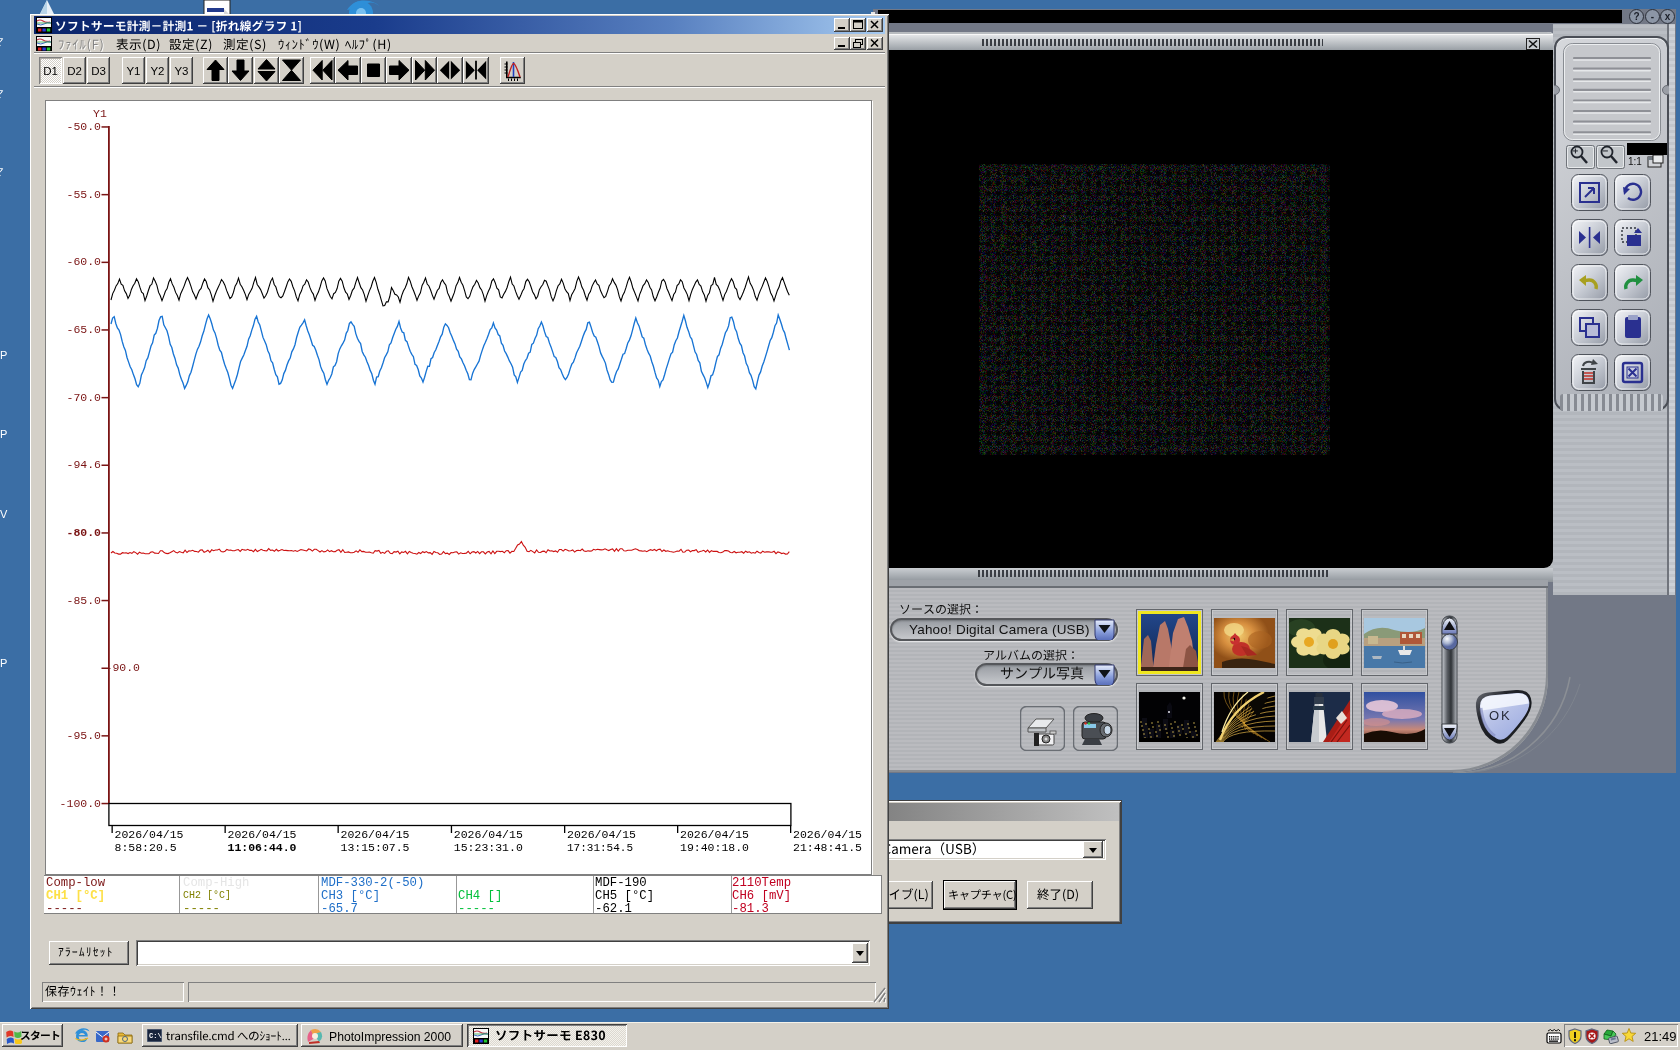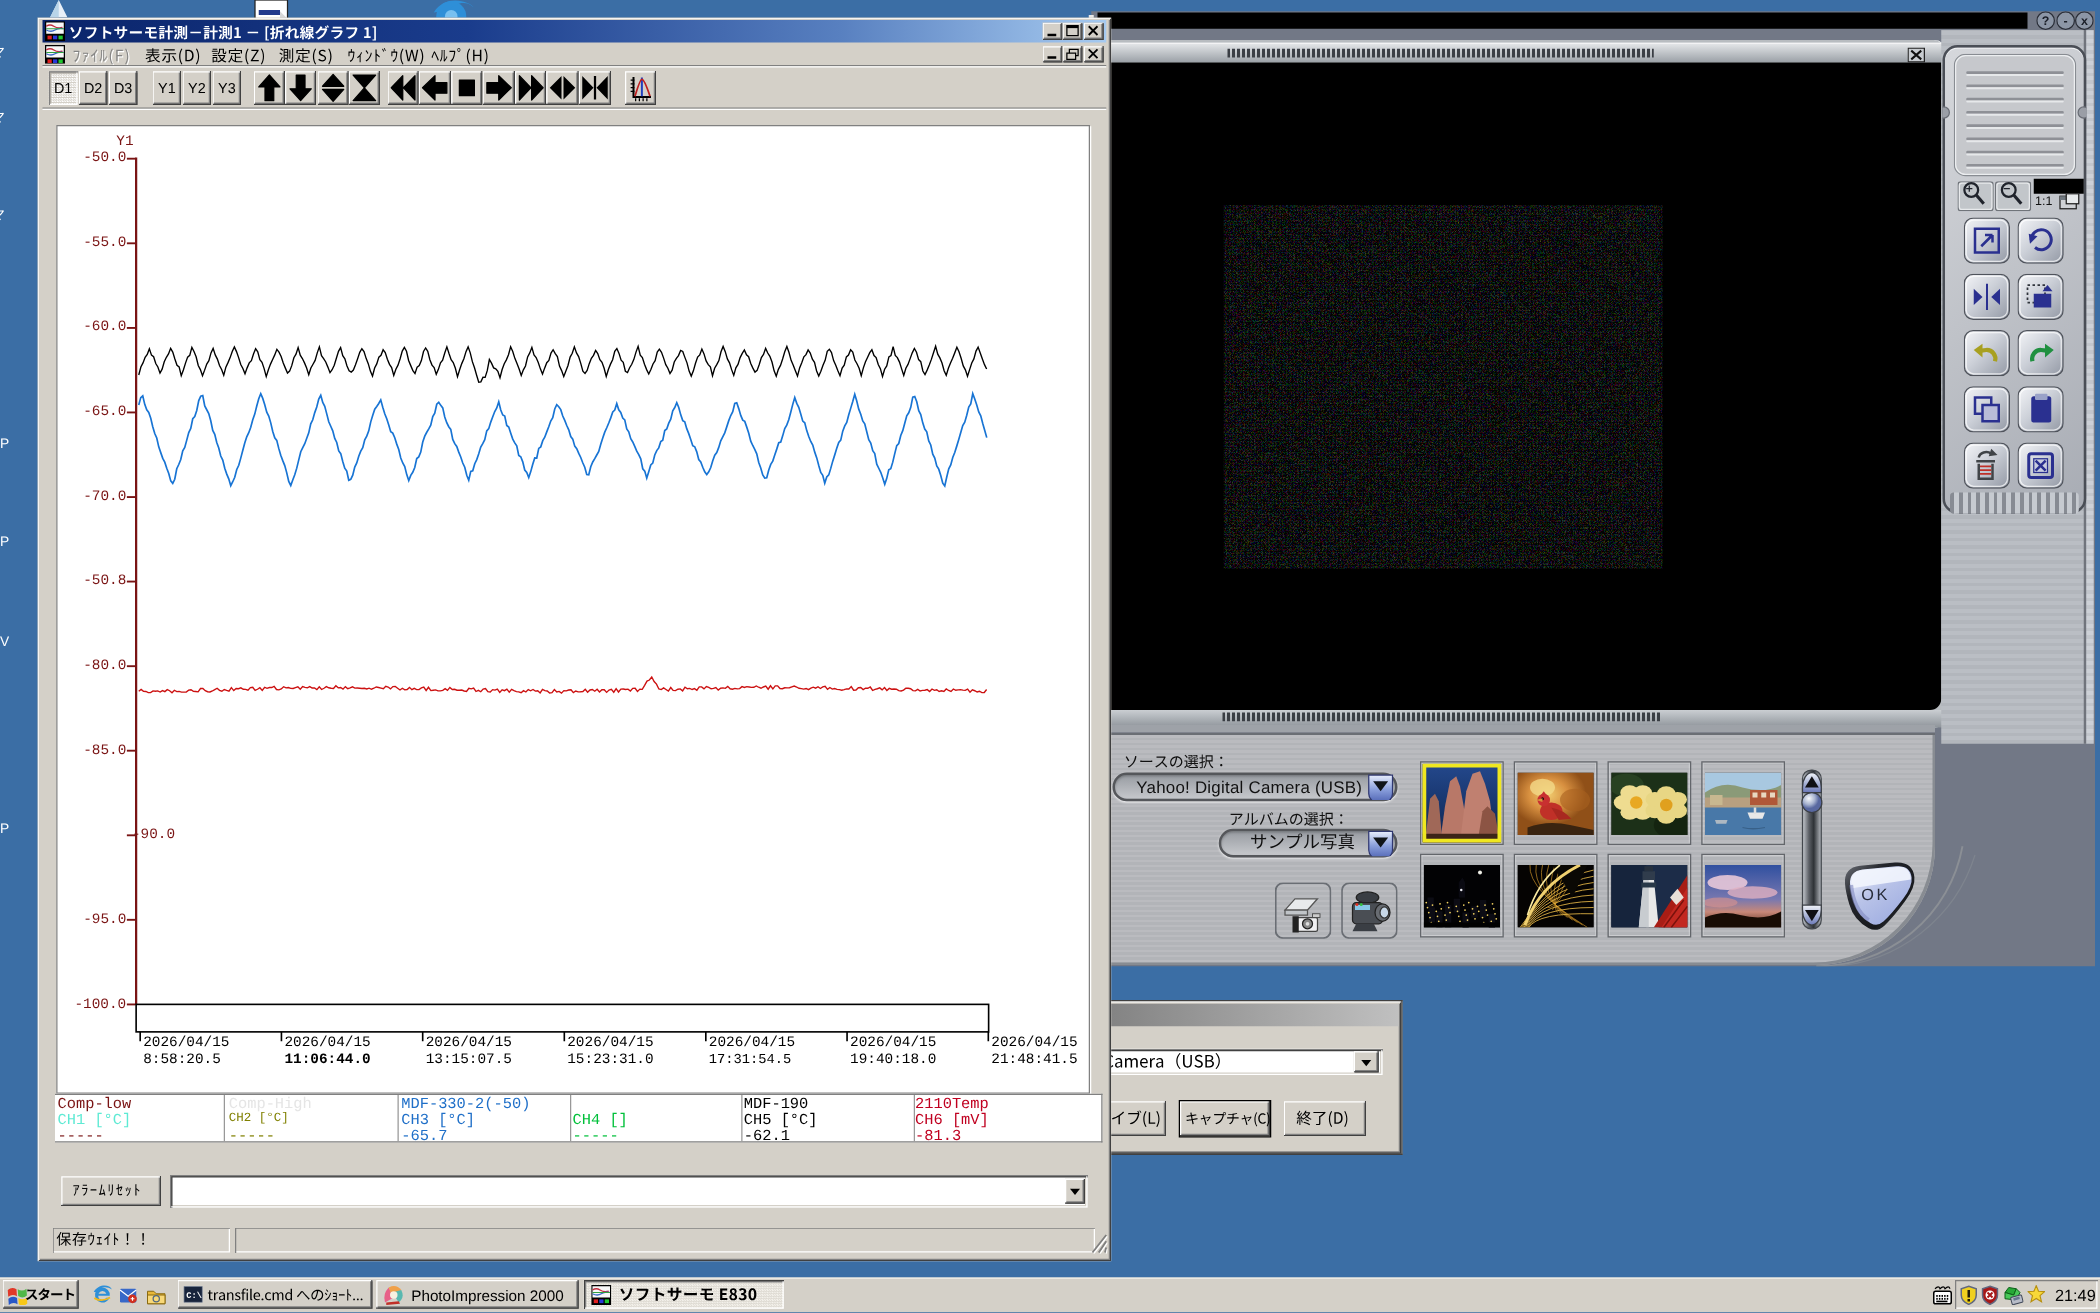--- a/index.html
+++ b/index.html
@@ -728,22 +728,22 @@
     </svg>
     <div style="position:absolute;left:18px;top:86px;width:851px;height:1px;background:#808080;"></div>
     <div style="position:absolute;left:18px;top:87px;width:851px;height:1px;background:#ffffff;"></div>
     <div style="position:absolute;left:29px;top:100px;width:827px;height:775px;background:#fff;border:1px solid #808080;box-shadow:1px 1px 0 #fff;"></div>
     <div style="position:absolute;left:77px;top:108px;font-family:'Liberation Mono', monospace;font-size:11.5px;color:#7a1414;font-weight:normal;white-space:pre;line-height:1.1;">Y1</div>
     <div style="position:absolute;left:50.5px;top:121.0px;font-family:'Liberation Mono', monospace;font-size:11.5px;color:#7a1414;font-weight:normal;white-space:pre;line-height:1.1;">-50.0</div>
     <div style="position:absolute;left:50.5px;top:188.65px;font-family:'Liberation Mono', monospace;font-size:11.5px;color:#7a1414;font-weight:normal;white-space:pre;line-height:1.1;">-55.0</div>
     <div style="position:absolute;left:50.5px;top:256.3px;font-family:'Liberation Mono', monospace;font-size:11.5px;color:#7a1414;font-weight:normal;white-space:pre;line-height:1.1;">-60.0</div>
     <div style="position:absolute;left:50.5px;top:323.95000000000005px;font-family:'Liberation Mono', monospace;font-size:11.5px;color:#7a1414;font-weight:normal;white-space:pre;line-height:1.1;">-65.0</div>
     <div style="position:absolute;left:50.5px;top:391.6px;font-family:'Liberation Mono', monospace;font-size:11.5px;color:#7a1414;font-weight:normal;white-space:pre;line-height:1.1;">-70.0</div>
-    <div style="position:absolute;left:50.5px;top:459.25px;font-family:'Liberation Mono', monospace;font-size:11.5px;color:#7a1414;font-weight:normal;white-space:pre;line-height:1.1;">-50.8</div>
-    <div style="position:absolute;left:50.5px;top:526.9000000000001px;font-family:'Liberation Mono', monospace;font-size:11.5px;color:#7a1414;font-weight:normal;white-space:pre;line-height:1.1;">-80.0</div>
+    <div style="position:absolute;left:50.5px;top:459.25px;font-family:'Liberation Mono', monospace;font-size:11.5px;color:#7a1414;font-weight:normal;white-space:pre;line-height:1.1;">-94.6</div>
+    <div style="position:absolute;left:50.5px;top:526.9000000000001px;font-family:'Liberation Mono', monospace;font-size:11.5px;color:#7a1414;font-weight:bold;white-space:pre;line-height:1.1;">-80.0</div>
     <div style="position:absolute;left:50.5px;top:594.5500000000001px;font-family:'Liberation Mono', monospace;font-size:11.5px;color:#7a1414;font-weight:normal;white-space:pre;line-height:1.1;">-85.0</div>
     <div style="position:absolute;left:50.5px;top:662.2px;font-family:'Liberation Mono', monospace;font-size:11.5px;color:#7a1414;font-weight:normal;white-space:pre;line-height:1.1;margin-left:39px;">-90.0</div>
     <div style="position:absolute;left:50.5px;top:729.85px;font-family:'Liberation Mono', monospace;font-size:11.5px;color:#7a1414;font-weight:normal;white-space:pre;line-height:1.1;">-95.0</div>
     <div style="position:absolute;left:43.599999999999994px;top:797.5px;font-family:'Liberation Mono', monospace;font-size:11.5px;color:#7a1414;font-weight:normal;white-space:pre;line-height:1.1;">-100.0</div>
     <div style="position:absolute;left:98.5px;top:828.5px;font-family:'Liberation Mono', monospace;font-size:11.5px;color:#000;font-weight:normal;white-space:pre;line-height:1.1;">2026/04/15</div>
     <div style="position:absolute;left:98.5px;top:841.5px;font-family:'Liberation Mono', monospace;font-size:11.5px;color:#000;font-weight:normal;white-space:pre;line-height:1.1;">8:58:20.5</div>
     <div style="position:absolute;left:211.5px;top:828.5px;font-family:'Liberation Mono', monospace;font-size:11.5px;color:#000;font-weight:normal;white-space:pre;line-height:1.1;">2026/04/15</div>
     <div style="position:absolute;left:211.5px;top:841.5px;font-family:'Liberation Mono', monospace;font-size:11.5px;color:#000;font-weight:bold;white-space:pre;line-height:1.1;">11:06:44.0</div>
     <div style="position:absolute;left:324.5px;top:828.5px;font-family:'Liberation Mono', monospace;font-size:11.5px;color:#000;font-weight:normal;white-space:pre;line-height:1.1;">2026/04/15</div>
     <div style="position:absolute;left:324.5px;top:841.5px;font-family:'Liberation Mono', monospace;font-size:11.5px;color:#000;font-weight:normal;white-space:pre;line-height:1.1;">13:15:07.5</div>
@@ -777,21 +777,21 @@
       <rect x="661.0" y="825.5" width="1.3" height="7.5" fill="#000"></rect>
       <rect x="774.0" y="825.5" width="1.3" height="7.5" fill="#000"></rect>
     </svg>
     <svg style="position:absolute;left:0;top:0" width="880" height="1010" viewBox="0 0 880 1010">
       <path d="M95.0,300.0 L96.7,293.6 L98.4,290.3 L100.1,285.9 L101.8,283.6 L103.5,279.1 L105.2,284.1 L106.9,285.4 L108.6,290.8 L110.3,293.6 L112.0,298.5 L113.7,295.3 L115.4,289.4 L117.1,285.8 L118.8,283.2 L120.5,278.7 L122.2,281.7 L123.9,287.2 L125.6,292.2 L127.3,293.5 L129.0,300.6 L130.7,296.0 L132.4,290.5 L134.1,285.7 L135.8,284.3 L137.5,277.9 L139.2,281.2 L140.9,285.4 L142.6,292.4 L144.3,295.7 L146.0,300.6 L147.7,296.1 L149.4,291.2 L151.1,288.6 L152.8,282.3 L154.5,278.7 L156.2,283.9 L157.9,287.3 L159.6,292.4 L161.3,295.6 L163.0,300.2 L164.7,293.7 L166.4,290.1 L168.1,286.1 L169.8,281.2 L171.5,277.5 L173.2,281.3 L174.9,286.1 L176.6,291.6 L178.3,294.8 L180.0,299.0 L181.7,294.3 L183.4,290.3 L185.1,288.5 L186.8,283.2 L188.5,278.9 L190.2,281.5 L191.9,287.7 L193.6,289.9 L195.3,294.9 L197.0,301.3 L198.7,295.8 L200.4,291.3 L202.1,287.6 L203.8,283.9 L205.5,279.5 L207.2,281.7 L208.9,285.2 L210.6,290.4 L212.3,294.5 L214.0,298.5 L215.7,296.9 L217.4,292.5 L219.1,286.2 L220.8,283.3 L222.5,278.1 L224.2,284.2 L225.9,286.8 L227.6,290.3 L229.3,294.4 L231.0,299.7 L232.7,294.4 L234.4,291.4 L236.1,288.3 L237.8,282.3 L239.5,277.5 L241.2,284.5 L242.9,286.9 L244.6,289.6 L246.3,293.7 L248.0,298.1 L249.7,295.8 L251.4,292.2 L253.1,286.6 L254.8,281.1 L256.5,278.1 L258.2,284.5 L259.9,287.0 L261.6,292.8 L263.3,296.6 L265.0,297.7 L266.7,296.1 L268.4,291.8 L270.1,287.0 L271.8,281.9 L273.5,279.0 L275.2,281.3 L276.9,286.7 L278.6,290.9 L280.3,296.9 L282.0,300.9 L283.7,294.4 L285.4,291.1 L287.1,285.7 L288.8,284.2 L290.5,279.8 L292.2,282.0 L293.9,287.4 L295.6,291.5 L297.3,294.1 L299.0,300.4 L300.7,295.4 L302.4,292.1 L304.1,287.0 L305.8,280.9 L307.5,277.9 L309.2,281.0 L310.9,288.4 L312.6,292.5 L314.3,296.5 L316.0,298.8 L317.7,293.7 L319.4,292.5 L321.1,288.5 L322.8,281.2 L324.5,278.4 L326.2,281.1 L327.9,287.8 L329.6,292.1 L331.3,294.0 L333.0,299.4 L334.7,295.5 L336.4,290.3 L338.1,288.2 L339.8,282.4 L341.5,277.5 L343.2,282.8 L344.9,287.7 L346.6,290.0 L348.3,294.6 L350.0,301.3 L351.7,295.8 L353.4,290.9 L355.1,287.0 L356.8,281.3 L358.5,277.5 L360.2,282.3 L361.9,289.3 L363.6,294.2 L365.3,300.2 L367.0,305.8 L368.7,305.5 L370.4,301.8 L372.1,301.9 L373.8,296.5 L375.5,287.6 L377.2,290.5 L378.9,294.3 L380.6,295.0 L382.3,297.0 L384.0,302.2 L385.7,295.6 L387.4,291.0 L389.1,287.9 L390.8,283.8 L392.5,277.4 L394.2,281.2 L395.9,286.7 L397.6,290.8 L399.3,295.2 L401.0,300.3 L402.7,295.9 L404.4,292.8 L406.1,285.5 L407.8,282.3 L409.5,277.9 L411.2,284.0 L412.9,286.0 L414.6,290.0 L416.3,295.1 L418.0,299.2 L419.7,294.5 L421.4,290.2 L423.1,288.4 L424.8,282.5 L426.5,279.8 L428.2,282.9 L429.9,285.3 L431.6,292.9 L433.3,296.5 L435.0,301.2 L436.7,296.8 L438.4,292.4 L440.1,285.7 L441.8,282.6 L443.5,277.5 L445.2,282.3 L446.9,285.3 L448.6,290.7 L450.3,297.0 L452.0,298.7 L453.7,296.3 L455.4,290.9 L457.1,286.6 L458.8,284.3 L460.5,280.3 L462.2,282.9 L463.9,287.7 L465.6,289.9 L467.3,294.6 L469.0,301.2 L470.7,295.6 L472.4,291.3 L474.1,287.8 L475.8,281.1 L477.5,278.8 L479.2,282.7 L480.9,288.2 L482.6,289.9 L484.3,297.0 L486.0,298.0 L487.7,294.2 L489.4,291.4 L491.1,287.5 L492.8,281.7 L494.5,277.1 L496.2,284.1 L497.9,286.0 L499.6,291.4 L501.3,295.7 L503.0,299.2 L504.7,295.6 L506.4,291.2 L508.1,288.5 L509.8,281.6 L511.5,279.3 L513.2,281.8 L514.9,286.5 L516.6,291.7 L518.3,294.6 L520.0,298.8 L521.7,296.2 L523.4,289.6 L525.1,286.7 L526.8,284.5 L528.5,280.3 L530.2,281.2 L531.9,285.9 L533.6,290.3 L535.3,296.9 L537.0,300.9 L538.7,296.7 L540.4,290.6 L542.1,285.7 L543.8,283.9 L545.5,279.2 L547.2,283.1 L548.9,288.7 L550.6,291.7 L552.3,293.5 L554.0,300.6 L555.7,294.6 L557.4,291.7 L559.1,288.5 L560.8,281.4 L562.5,277.1 L564.2,281.3 L565.9,287.1 L567.6,290.3 L569.3,295.7 L571.0,300.3 L572.7,294.2 L574.4,291.6 L576.1,286.1 L577.8,282.7 L579.5,280.0 L581.2,283.9 L582.9,285.4 L584.6,290.8 L586.3,294.5 L588.0,297.7 L589.7,296.3 L591.4,291.6 L593.1,286.0 L594.8,283.6 L596.5,278.7 L598.2,282.4 L599.9,285.1 L601.6,289.6 L603.3,296.7 L605.0,301.0 L606.7,295.5 L608.4,292.3 L610.1,287.2 L611.8,281.4 L613.5,277.2 L615.2,282.0 L616.9,288.3 L618.6,292.2 L620.3,296.6 L622.0,300.9 L623.7,294.3 L625.4,290.2 L627.1,285.5 L628.8,283.7 L630.5,279.9 L632.2,282.4 L633.9,287.3 L635.6,289.9 L637.3,296.8 L639.0,300.8 L640.7,297.0 L642.4,292.2 L644.1,288.3 L645.8,281.0 L647.5,279.4 L649.2,282.1 L650.9,288.5 L652.6,292.2 L654.3,296.6 L656.0,300.6 L657.7,294.5 L659.4,292.1 L661.1,285.5 L662.8,284.0 L664.5,279.8 L666.2,281.7 L667.9,288.0 L669.6,291.0 L671.3,294.6 L673.0,300.6 L674.7,294.3 L676.4,289.4 L678.1,285.8 L679.8,282.1 L681.5,279.8 L683.2,284.4 L684.9,286.1 L686.6,291.6 L688.3,294.9 L690.0,301.2 L691.7,295.4 L693.4,292.7 L695.1,285.5 L696.8,284.4 L698.5,277.3 L700.2,284.4 L701.9,286.1 L703.6,289.7 L705.3,295.1 L707.0,300.3 L708.7,294.6 L710.4,291.5 L712.1,286.9 L713.8,282.3 L715.5,278.8 L717.2,281.8 L718.9,287.7 L720.6,289.3 L722.3,296.8 L724.0,299.6 L725.7,296.1 L727.4,292.0 L729.1,287.5 L730.8,282.2 L732.5,277.0 L734.2,283.3 L735.9,286.3 L737.6,290.4 L739.3,296.6 L741.0,300.3 L742.7,294.6 L744.4,290.4 L746.1,286.6 L747.8,282.3 L749.5,277.8 L751.2,281.4 L752.9,286.6 L754.6,292.7 L756.3,295.9 L758.0,301.0 L759.7,295.7 L761.4,290.4 L763.1,287.1 L764.8,280.9 L766.5,277.7 L768.2,282.4 L769.9,287.2 L771.6,291.7 L773.3,295.2" fill="none" stroke="#000" stroke-width="1.1"></path>
       <path d="M95.0,324.0 L96.6,318.1 L98.2,316.7 L99.8,323.5 L101.4,327.9 L103.0,330.0 L104.6,334.6 L106.2,341.4 L107.8,346.8 L109.4,350.4 L111.0,357.5 L112.6,362.1 L114.2,366.7 L115.8,369.7 L117.4,374.6 L119.0,378.8 L120.6,384.7 L122.2,386.7 L123.8,383.4 L125.4,375.0 L127.0,371.6 L128.6,367.6 L130.2,360.7 L131.8,357.9 L133.4,352.1 L135.0,346.0 L136.6,342.8 L138.2,335.0 L139.8,333.3 L141.4,328.4 L143.0,320.5 L144.6,316.9 L146.2,316.4 L147.8,324.8 L149.4,327.8 L151.0,330.8 L152.6,336.6 L154.2,344.3 L155.8,347.5 L157.4,354.0 L159.0,358.4 L160.6,364.8 L162.2,368.1 L163.8,374.6 L165.4,379.3 L167.0,383.1 L168.6,388.5 L170.2,385.4 L171.8,381.8 L173.4,375.6 L175.0,372.2 L176.6,366.5 L178.2,360.4 L179.8,354.4 L181.4,349.4 L183.0,346.2 L184.6,341.8 L186.2,335.8 L187.8,331.3 L189.4,324.8 L191.0,319.0 L192.6,315.0 L194.2,318.7 L195.8,323.8 L197.4,329.8 L199.0,332.9 L200.6,338.3 L202.2,345.2 L203.8,350.2 L205.4,352.3 L207.0,358.7 L208.6,364.2 L210.2,368.5 L211.8,372.5 L213.4,378.3 L215.0,385.2 L216.6,388.4 L218.2,384.0 L219.8,379.8 L221.4,374.5 L223.0,367.9 L224.6,361.4 L226.2,358.1 L227.8,355.0 L229.4,350.6 L231.0,346.3 L232.6,339.1 L234.2,335.8 L235.8,330.1 L237.4,325.6 L239.0,319.2 L240.6,316.2 L242.2,322.0 L243.8,325.0 L245.4,331.1 L247.0,337.4 L248.6,341.0 L250.2,344.7 L251.8,350.7 L253.4,354.0 L255.0,360.8 L256.6,362.9 L258.2,369.2 L259.8,374.6 L261.4,376.9 L263.0,384.2 L264.6,383.4 L266.2,380.1 L267.8,373.6 L269.4,370.4 L271.0,365.0 L272.6,360.9 L274.2,358.1 L275.8,351.8 L277.4,348.9 L279.0,344.7 L280.6,337.5 L282.2,332.2 L283.8,327.4 L285.4,325.2 L287.0,322.8 L288.6,319.9 L290.2,325.8 L291.8,331.0 L293.4,335.0 L295.0,340.0 L296.6,345.3 L298.2,346.5 L299.8,350.2 L301.4,355.3 L303.0,359.6 L304.6,366.4 L306.2,370.4 L307.8,373.2 L309.4,379.7 L311.0,384.4 L312.6,380.3 L314.2,377.8 L315.8,374.0 L317.4,366.8 L319.0,365.5 L320.6,361.7 L322.2,353.6 L323.8,348.9 L325.4,345.8 L327.0,343.1 L328.6,340.1 L330.2,333.3 L331.8,330.5 L333.4,323.4 L335.0,321.9 L336.6,324.3 L338.2,326.3 L339.8,333.6 L341.4,338.2 L343.0,341.4 L344.6,343.5 L346.2,351.5 L347.8,354.9 L349.4,357.2 L351.0,361.7 L352.6,365.6 L354.2,370.4 L355.8,373.8 L357.4,380.2 L359.0,384.2 L360.6,377.1 L362.2,376.6 L363.8,371.0 L365.4,367.7 L367.0,363.0 L368.6,357.7 L370.2,354.9 L371.8,351.8 L373.4,344.7 L375.0,342.9 L376.6,337.7 L378.2,333.4 L379.8,329.2 L381.4,326.4 L383.0,321.4 L384.6,328.0 L386.2,332.0 L387.8,332.8 L389.4,340.4 L391.0,341.6 L392.6,346.6 L394.2,351.3 L395.8,354.3 L397.4,356.7 L399.0,364.4 L400.6,365.4 L402.2,369.5 L403.8,376.0 L405.4,378.0 L407.0,382.1 L408.6,377.3 L410.2,371.4 L411.8,366.3 L413.4,366.4 L415.0,358.7 L416.6,357.5 L418.2,352.5 L419.8,349.8 L421.4,345.5 L423.0,341.4 L424.6,336.8 L426.2,334.2 L427.8,327.2 L429.4,323.8 L431.0,325.4 L432.6,327.7 L434.2,332.8 L435.8,336.3 L437.4,340.4 L439.0,343.9 L440.6,349.2 L442.2,351.3 L443.8,356.9 L445.4,358.9 L447.0,362.7 L448.6,366.0 L450.2,370.2 L451.8,373.8 L453.4,379.6 L455.0,379.8 L456.6,373.4 L458.2,369.6 L459.8,366.9 L461.4,364.0 L463.0,361.2 L464.6,355.4 L466.2,350.4 L467.8,345.7 L469.4,342.2 L471.0,338.4 L472.6,334.3 L474.2,329.6 L475.8,328.0 L477.4,322.9 L479.0,327.9 L480.6,330.0 L482.2,334.5 L483.8,335.9 L485.4,343.1 L487.0,345.4 L488.6,351.0 L490.2,353.6 L491.8,357.1 L493.4,360.9 L495.0,363.7 L496.6,367.1 L498.2,375.0 L499.8,376.9 L501.4,382.4 L503.0,377.4 L504.6,372.0 L506.2,370.5 L507.8,364.0 L509.4,360.5 L511.0,358.3 L512.6,353.2 L514.2,352.2 L515.8,344.4 L517.4,343.2 L519.0,338.5 L520.6,335.3 L522.2,328.7 L523.8,326.0 L525.4,322.1 L527.0,326.0 L528.6,331.9 L530.2,336.5 L531.8,337.5 L533.4,342.9 L535.0,346.9 L536.6,351.6 L538.2,356.6 L539.8,357.4 L541.4,361.5 L543.0,367.6 L544.6,369.6 L546.2,373.8 L547.8,377.5 L549.4,379.6 L551.0,377.5 L552.6,374.0 L554.2,368.6 L555.8,364.2 L557.4,362.1 L559.0,357.9 L560.6,352.7 L562.2,349.5 L563.8,346.3 L565.4,341.5 L567.0,336.5 L568.6,332.4 L570.2,329.4 L571.8,322.8 L573.4,322.2 L575.0,326.9 L576.6,332.3 L578.2,336.1 L579.8,337.1 L581.4,341.7 L583.0,346.6 L584.6,352.9 L586.2,356.4 L587.8,359.5 L589.4,363.1 L591.0,370.0 L592.6,374.4 L594.2,379.9 L595.8,382.4 L597.4,382.2 L599.0,376.0 L600.6,371.5 L602.2,368.9 L603.8,364.0 L605.4,359.3 L607.0,354.2 L608.6,353.6 L610.2,348.5 L611.8,342.9 L613.4,340.1 L615.0,335.8 L616.6,329.8 L618.2,323.5 L619.8,318.0 L621.4,322.7 L623.0,325.9 L624.6,331.2 L626.2,336.9 L627.8,338.2 L629.4,344.5 L631.0,349.2 L632.6,353.2 L634.2,356.0 L635.8,361.7 L637.4,366.3 L639.0,372.4 L640.6,377.9 L642.2,380.2 L643.8,386.5 L645.4,381.6 L647.0,379.9 L648.6,374.7 L650.2,368.9 L651.8,363.9 L653.4,358.6 L655.0,353.9 L656.6,352.1 L658.2,344.9 L659.8,340.7 L661.4,338.0 L663.0,331.8 L664.6,326.5 L666.2,321.2 L667.8,315.4 L669.4,320.8 L671.0,327.3 L672.6,331.4 L674.2,336.8 L675.8,339.1 L677.4,345.4 L679.0,351.8 L680.6,354.5 L682.2,360.5 L683.8,362.8 L685.4,371.3 L687.0,374.6 L688.6,377.8 L690.2,382.4 L691.8,387.5 L693.4,382.7 L695.0,375.8 L696.6,374.9 L698.2,369.7 L699.8,362.9 L701.4,356.5 L703.0,354.8 L704.6,348.4 L706.2,344.5 L707.8,338.6 L709.4,332.7 L711.0,330.2 L712.6,325.9 L714.2,317.7 L715.8,317.2 L717.4,321.4 L719.0,328.6 L720.6,331.7 L722.2,338.3 L723.8,343.2 L725.4,345.5 L727.0,352.7 L728.6,356.0 L730.2,363.3 L731.8,366.4 L733.4,372.7 L735.0,375.3 L736.6,380.4 L738.2,386.6 L739.8,388.8 L741.4,381.6 L743.0,375.1 L744.6,371.9 L746.2,366.0 L747.8,362.0 L749.4,356.9 L751.0,351.6 L752.6,346.0 L754.2,340.4 L755.8,337.7 L757.4,332.2 L759.0,325.7 L760.6,323.1 L762.2,314.9 L763.8,319.2 L765.4,324.0 L767.0,329.5 L768.6,332.6 L770.2,338.8 L771.8,344.4 L773.4,350.1" fill="none" stroke="#1874d4" stroke-width="1.35"></path>
       <path d="M95.0,553.0 L96.9,551.5 L98.8,553.0 L100.7,553.2 L102.6,554.1 L104.5,554.1 L106.4,552.7 L108.3,553.0 L110.2,552.7 L112.1,553.6 L114.0,552.5 L115.9,553.3 L117.8,551.7 L119.7,552.6 L121.6,554.2 L123.5,552.2 L125.4,553.3 L127.3,553.1 L129.2,553.7 L131.1,553.7 L133.0,553.6 L134.9,552.1 L136.8,551.8 L138.7,553.1 L140.6,553.2 L142.5,553.5 L144.4,550.8 L146.3,550.8 L148.2,552.6 L150.1,553.4 L152.0,553.6 L153.9,552.8 L155.8,551.7 L157.7,550.6 L159.6,552.3 L161.5,553.0 L163.4,551.6 L165.3,552.3 L167.2,552.9 L169.1,550.1 L171.0,552.5 L172.9,550.8 L174.8,551.0 L176.7,550.3 L178.6,551.4 L180.5,551.5 L182.4,552.2 L184.3,550.1 L186.2,549.8 L188.1,552.3 L190.0,551.4 L191.9,550.2 L193.8,552.3 L195.7,549.8 L197.6,550.7 L199.5,550.0 L201.4,550.0 L203.3,549.1 L205.2,551.6 L207.1,551.9 L209.0,551.2 L210.9,549.4 L212.8,550.3 L214.7,550.0 L216.6,550.7 L218.5,550.8 L220.4,550.1 L222.3,549.5 L224.2,551.4 L226.1,549.3 L228.0,549.9 L229.9,550.2 L231.8,549.3 L233.7,550.4 L235.6,550.4 L237.5,551.7 L239.4,549.4 L241.3,551.6 L243.2,550.6 L245.1,549.3 L247.0,550.2 L248.9,550.6 L250.8,550.8 L252.7,548.6 L254.6,550.3 L256.5,550.0 L258.4,551.3 L260.3,549.3 L262.2,551.0 L264.1,550.3 L266.0,549.5 L267.9,550.5 L269.8,550.4 L271.7,550.6 L273.6,550.8 L275.5,550.6 L277.4,551.2 L279.3,550.5 L281.2,551.4 L283.1,550.6 L285.0,549.6 L286.9,550.0 L288.8,550.5 L290.7,551.0 L292.6,549.0 L294.5,549.6 L296.4,551.1 L298.3,549.3 L300.2,549.2 L302.1,550.6 L304.0,552.0 L305.9,550.6 L307.8,551.9 L309.7,551.6 L311.6,549.9 L313.5,551.7 L315.4,550.7 L317.3,551.7 L319.2,551.6 L321.1,550.3 L323.0,549.7 L324.9,552.4 L326.8,549.8 L328.7,552.5 L330.6,552.2 L332.5,551.9 L334.4,552.7 L336.3,552.7 L338.2,552.3 L340.1,550.9 L342.0,552.3 L343.9,549.9 L345.8,551.6 L347.7,551.4 L349.6,552.2 L351.5,552.2 L353.4,552.0 L355.3,552.8 L357.2,553.2 L359.1,550.6 L361.0,551.1 L362.9,550.4 L364.8,553.2 L366.7,552.3 L368.6,553.4 L370.5,551.3 L372.4,550.8 L374.3,553.3 L376.2,553.6 L378.1,551.7 L380.0,552.1 L381.9,551.3 L383.8,553.9 L385.7,551.9 L387.6,552.5 L389.5,551.3 L391.4,553.8 L393.3,551.5 L395.2,552.5 L397.1,553.3 L399.0,553.5 L400.9,554.2 L402.8,552.5 L404.7,553.6 L406.6,551.7 L408.5,552.6 L410.4,551.6 L412.3,552.9 L414.2,552.6 L416.1,554.4 L418.0,551.5 L419.9,552.5 L421.8,552.8 L423.7,554.4 L425.6,554.1 L427.5,551.7 L429.4,553.6 L431.3,553.1 L433.2,554.5 L435.1,552.5 L437.0,552.7 L438.9,552.0 L440.8,551.8 L442.7,554.1 L444.6,552.8 L446.5,553.5 L448.4,553.4 L450.3,553.2 L452.2,551.4 L454.1,553.8 L456.0,552.0 L457.9,551.6 L459.8,553.0 L461.7,551.4 L463.6,553.6 L465.5,551.8 L467.4,551.8 L469.3,553.9 L471.2,552.1 L473.1,551.5 L475.0,553.8 L476.9,550.9 L478.8,553.6 L480.7,551.3 L482.6,551.2 L484.5,551.6 L486.4,551.3 L488.3,552.8 L490.2,550.7 L492.1,550.6 L494.0,553.1 L495.9,551.3 L497.8,551.5 L499.7,548.3 L501.6,544.9 L503.5,544.0 L505.4,541.6 L507.3,545.2 L509.2,547.3 L511.1,551.2 L513.0,551.7 L514.9,550.3 L516.8,551.6 L518.7,552.9 L520.6,550.0 L522.5,552.3 L524.4,552.5 L526.3,551.4 L528.2,551.1 L530.1,552.7 L532.0,549.7 L533.9,551.0 L535.8,550.7 L537.7,551.6 L539.6,550.9 L541.5,552.2 L543.4,549.5 L545.3,549.5 L547.2,551.1 L549.1,549.3 L551.0,549.9 L552.9,551.0 L554.8,550.7 L556.7,550.0 L558.6,552.1 L560.5,550.6 L562.4,550.3 L564.3,550.7 L566.2,549.1 L568.1,551.0 L570.0,551.4 L571.9,550.7 L573.8,551.1 L575.7,550.9 L577.6,549.3 L579.5,550.0 L581.4,549.3 L583.3,549.6 L585.2,549.9 L587.1,549.8 L589.0,548.8 L590.9,549.8 L592.8,550.6 L594.7,549.6 L596.6,548.9 L598.5,551.4 L600.4,548.6 L602.3,551.1 L604.2,548.7 L606.1,548.7 L608.0,550.8 L609.9,551.0 L611.8,550.2 L613.7,550.3 L615.6,550.2 L617.5,549.5 L619.4,548.8 L621.3,549.6 L623.2,550.6 L625.1,550.9 L627.0,551.3 L628.9,550.8 L630.8,551.7 L632.7,550.5 L634.6,549.7 L636.5,550.5 L638.4,549.4 L640.3,550.8 L642.2,549.5 L644.1,549.1 L646.0,551.5 L647.9,550.0 L649.8,551.3 L651.7,550.8 L653.6,551.5 L655.5,551.7 L657.4,552.2 L659.3,551.7 L661.2,551.1 L663.1,551.2 L665.0,549.3 L666.9,552.2 L668.8,552.0 L670.7,550.2 L672.6,550.0 L674.5,551.7 L676.4,550.5 L678.3,550.6 L680.2,549.6 L682.1,552.4 L684.0,551.5 L685.9,551.0 L687.8,550.3 L689.7,551.9 L691.6,550.0 L693.5,552.4 L695.4,550.7 L697.3,551.4 L699.2,551.2 L701.1,551.4 L703.0,552.5 L704.9,552.8 L706.8,552.1 L708.7,550.6 L710.6,550.6 L712.5,551.0 L714.4,552.5 L716.3,552.7 L718.2,551.5 L720.1,552.8 L722.0,552.3 L723.9,552.2 L725.8,551.7 L727.7,553.2 L729.6,551.2 L731.5,552.3 L733.4,551.8 L735.3,553.2 L737.2,552.6 L739.1,553.2 L741.0,551.2 L742.9,552.4 L744.8,553.1 L746.7,551.2 L748.6,552.2 L750.5,551.9 L752.4,551.7 L754.3,552.1 L756.2,552.3 L758.1,551.3 L760.0,553.7 L761.9,551.9 L763.8,552.6 L765.7,553.6 L767.6,553.0 L769.5,554.1 L771.4,554.0 L773.3,551.6" fill="none" stroke="#cc1111" stroke-width="1.1"></path>
     </svg>
     <div style="position:absolute;left:28px;top:875px;width:838px;height:39px;background:#fff;border:1px solid #808080;border-left:none;"></div>
     <div style="position:absolute;left:30px;top:876.5px;font-family:'Liberation Mono', monospace;font-size:12.3px;color:#7a1414;font-weight:normal;white-space:pre;line-height:1.1;">Comp-low</div>
-    <div style="position:absolute;left:30px;top:889.5px;font-family:'Liberation Mono', monospace;font-size:12.3px;color:#5eead4;font-weight:normal;white-space:pre;line-height:1.1;">CH1 [°C]</div>
+    <div style="position:absolute;left:30px;top:889.5px;font-family:'Liberation Mono', monospace;font-size:12.3px;color:#fde047;font-weight:bold;white-space:pre;line-height:1.1;">CH1 [°C]</div>
     <div style="position:absolute;left:30px;top:902.5px;font-family:'Liberation Mono', monospace;font-size:12.3px;color:#7a1414;font-weight:normal;white-space:pre;line-height:1.1;">-----</div>
     <div style="position:absolute;left:167px;top:876.5px;font-family:'Liberation Mono', monospace;font-size:12.3px;color:#e5e5e5;font-weight:normal;white-space:pre;line-height:1.1;">Comp-High</div>
     <div style="position:absolute;left:167px;top:889.5px;font-family:'Liberation Mono', monospace;font-size:10px;color:#808000;font-weight:normal;white-space:pre;line-height:1.1;">CH2 [°C]</div>
     <div style="position:absolute;left:167px;top:902.5px;font-family:'Liberation Mono', monospace;font-size:12.3px;color:#808000;font-weight:normal;white-space:pre;line-height:1.1;">-----</div>
     <div style="position:absolute;left:305px;top:876.5px;font-family:'Liberation Mono', monospace;font-size:12.3px;color:#1f6fc8;font-weight:normal;white-space:pre;line-height:1.1;">MDF-330-2(-50)</div>
     <div style="position:absolute;left:305px;top:889.5px;font-family:'Liberation Mono', monospace;font-size:12.3px;color:#1f6fc8;font-weight:normal;white-space:pre;line-height:1.1;">CH3 [°C]</div>
     <div style="position:absolute;left:305px;top:902.5px;font-family:'Liberation Mono', monospace;font-size:12.3px;color:#1f6fc8;font-weight:normal;white-space:pre;line-height:1.1;">-65.7</div>
     <div style="position:absolute;left:442px;top:889.5px;font-family:'Liberation Mono', monospace;font-size:12.3px;color:#00c03a;font-weight:normal;white-space:pre;line-height:1.1;">CH4 []</div>
     <div style="position:absolute;left:442px;top:902.5px;font-family:'Liberation Mono', monospace;font-size:12.3px;color:#00c03a;font-weight:normal;white-space:pre;line-height:1.1;">-----</div>
     <div style="position:absolute;left:579px;top:876.5px;font-family:'Liberation Mono', monospace;font-size:12.3px;color:#000000;font-weight:normal;white-space:pre;line-height:1.1;">MDF-190</div>

